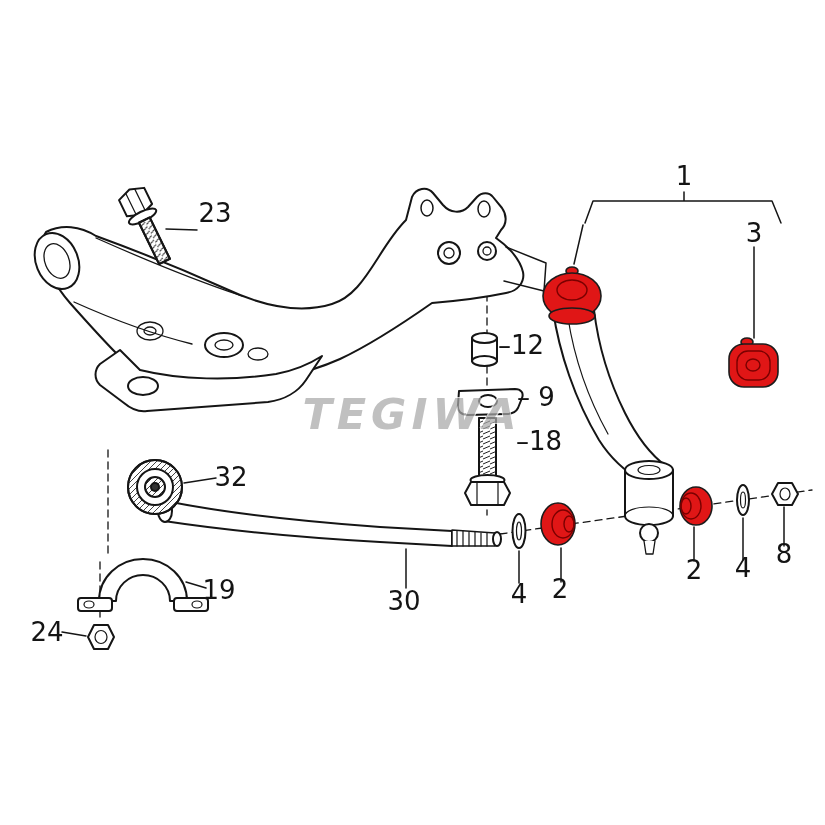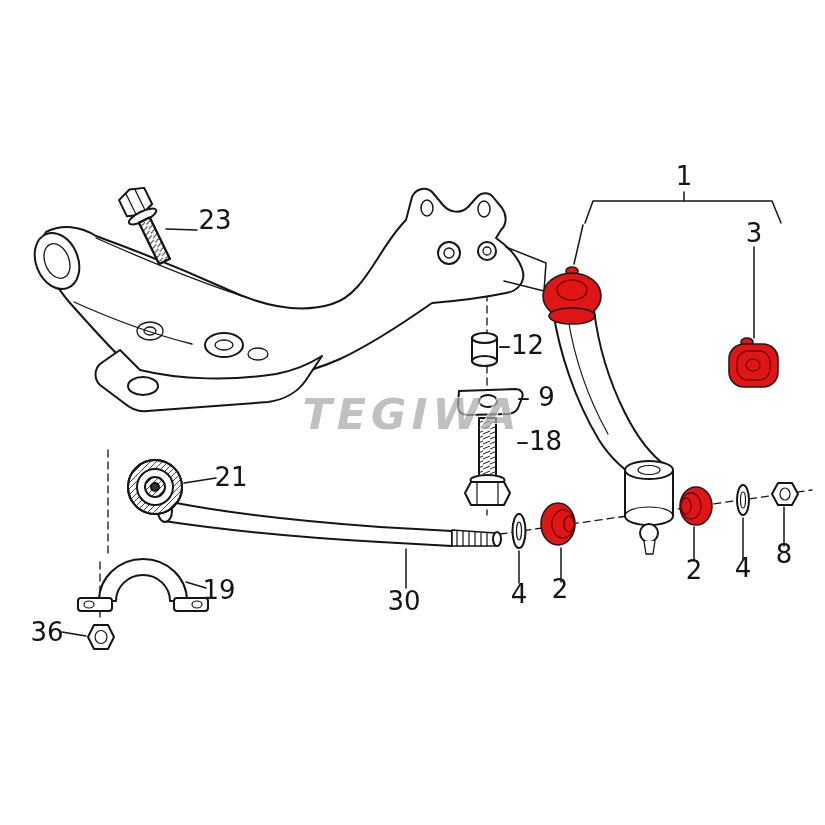--- a/index.html
+++ b/index.html
@@ -199,29 +199,29 @@
       <path d="M561,582 L561,548"></path>
       <path d="M694,561 L694,527"></path>
       <path d="M743,560 L743,518"></path>
       <path d="M784,546 L784,507"></path>
     </g>
   </g>
 </svg>
 
 <div class="watermark">TEGIWA</div>
 
-<div class="lbl" style="left:215px;top:220px">23</div>
+<div class="lbl" style="left:215px;top:213px">23</div>
 <div class="lbl" style="left:684px;top:176px">1</div>
 <div class="lbl" style="left:754px;top:233px">3</div>
 <div class="lbl" style="left:521px;top:345px">–12</div>
 <div class="lbl" style="left:536px;top:397px">– 9</div>
 <div class="lbl" style="left:539px;top:441px">–18</div>
-<div class="lbl" style="left:231px;top:477px">21</div>
+<div class="lbl" style="left:231px;top:477px">32</div>
 <div class="lbl" style="left:219px;top:590px">19</div>
-<div class="lbl" style="left:47px;top:632px">36</div>
+<div class="lbl" style="left:47px;top:632px">24</div>
 <div class="lbl" style="left:404px;top:601px">30</div>
 <div class="lbl" style="left:519px;top:594px">4</div>
 <div class="lbl" style="left:560px;top:589px">2</div>
 <div class="lbl" style="left:694px;top:570px">2</div>
 <div class="lbl" style="left:743px;top:568px">4</div>
 <div class="lbl" style="left:784px;top:554px">8</div>
 
 </div>
 
 </body></html>

